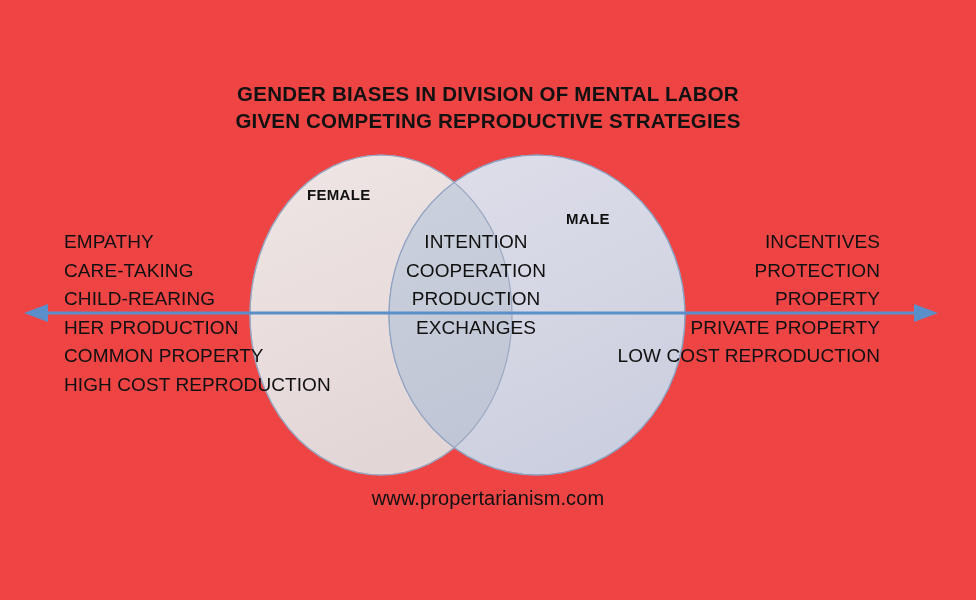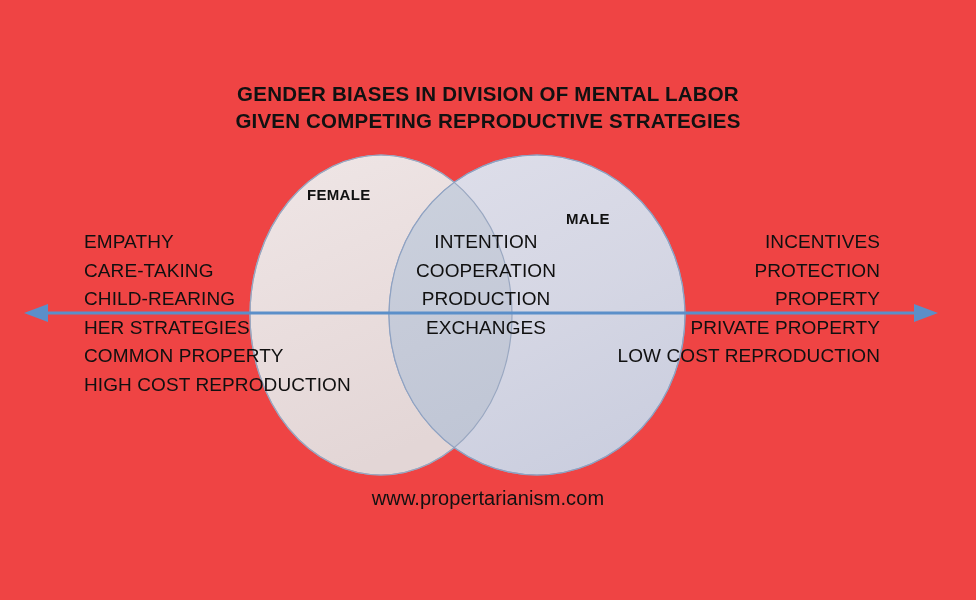--- a/index.html
+++ b/index.html
@@ -93,21 +93,20 @@
     text-align: right;
   }
   #list-center {
     left: 390px;
     top: 228px;
     width: 172px;
     text-align: center;
   }
   .list-item {
     display: block;
-    margin-left: 20px;
   }
 
   
   #footer-url {
     position: absolute;
     left: 0;
     top: 487px;
     width: 976px;
     text-align: center;
     font-size: 20px;
@@ -167,21 +166,21 @@
   </svg>
 
   <div class="circle-label" id="label-female">FEMALE</div>
 
   <div class="circle-label" id="label-male">MALE</div>
 
   <div class="list" id="list-left">
     <span class="list-item">EMPATHY</span>
     <span class="list-item">CARE-TAKING</span>
     <span class="list-item">CHILD-REARING</span>
-    <span class="list-item">HER STRATEGIES</span>
+    <span class="list-item">HER PRODUCTION</span>
     <span class="list-item">COMMON PROPERTY</span>
     <span class="list-item">HIGH COST REPRODUCTION</span>
   </div>
 
   <div class="list" id="list-center">
     <span class="list-item">INTENTION</span>
     <span class="list-item">COOPERATION</span>
     <span class="list-item">PRODUCTION</span>
     <span class="list-item">EXCHANGES</span>
   </div>

